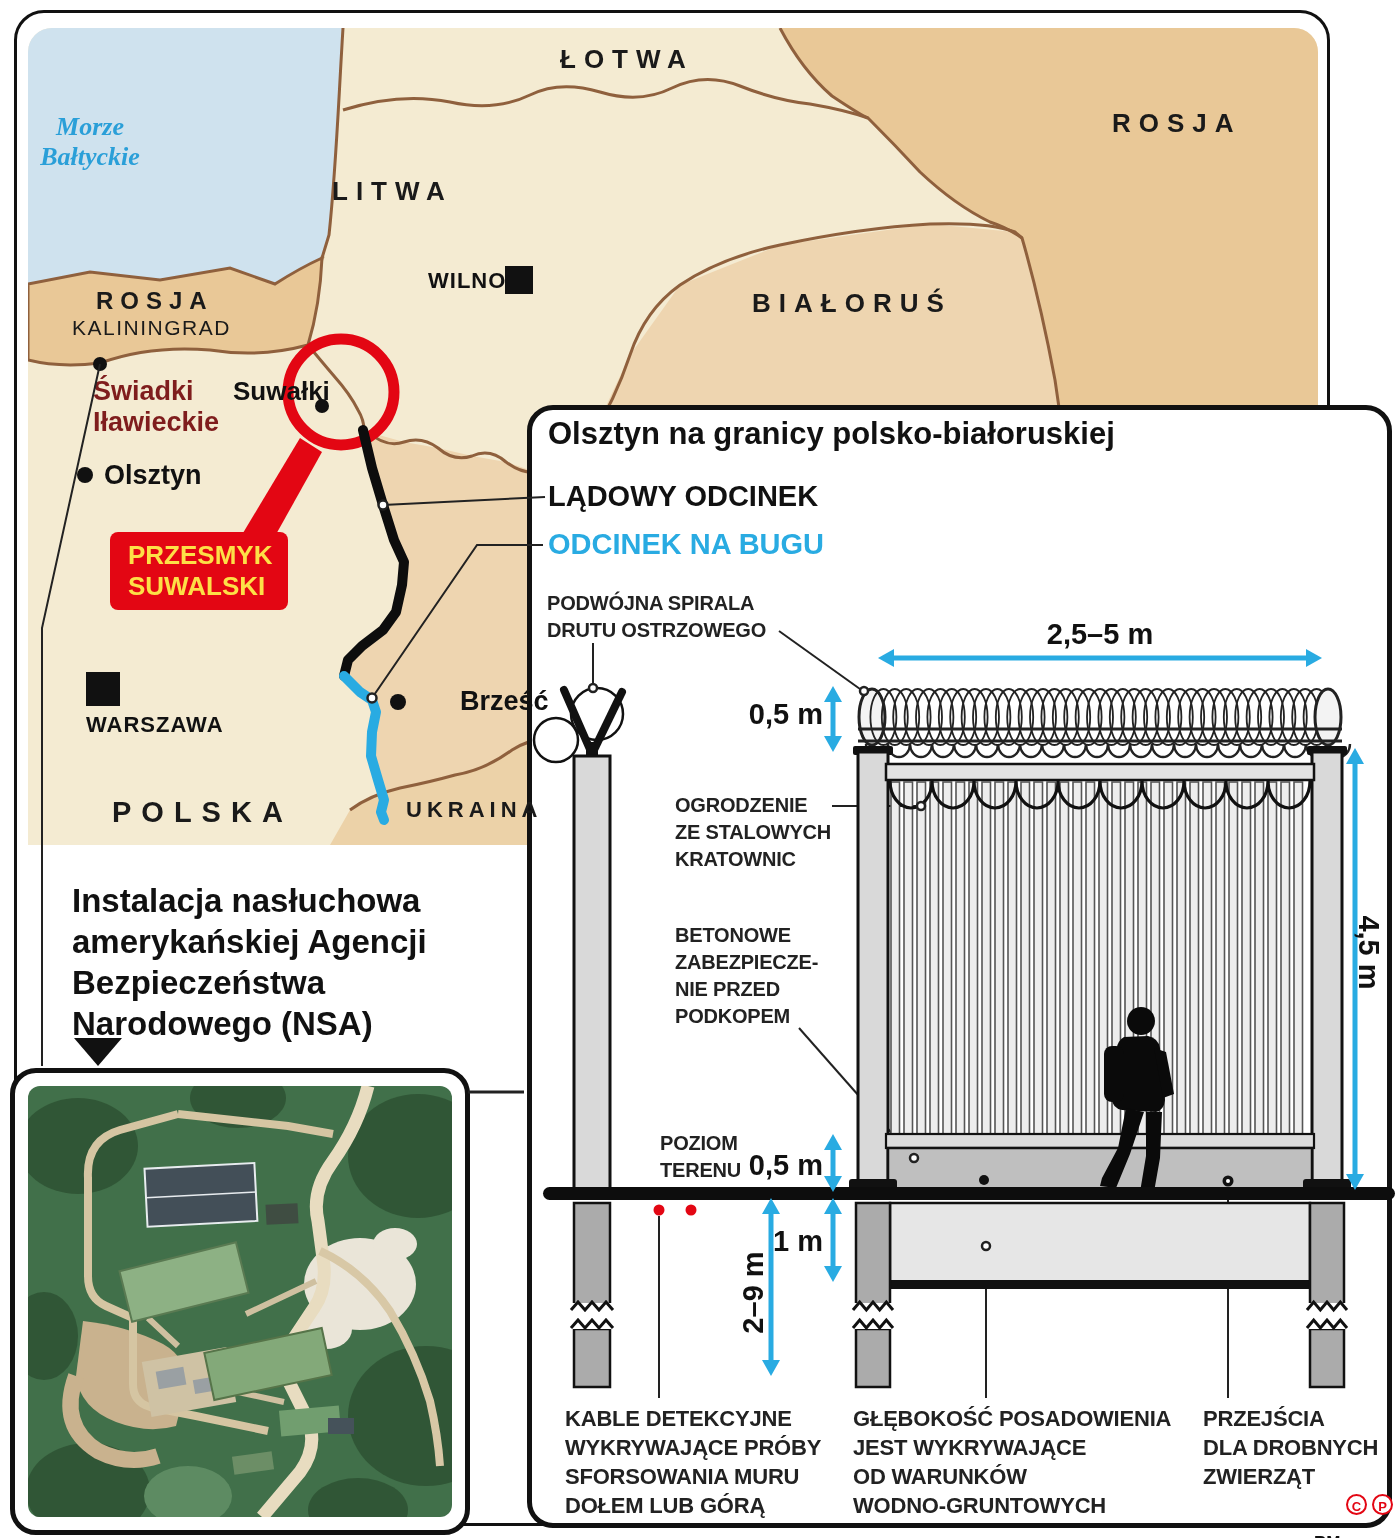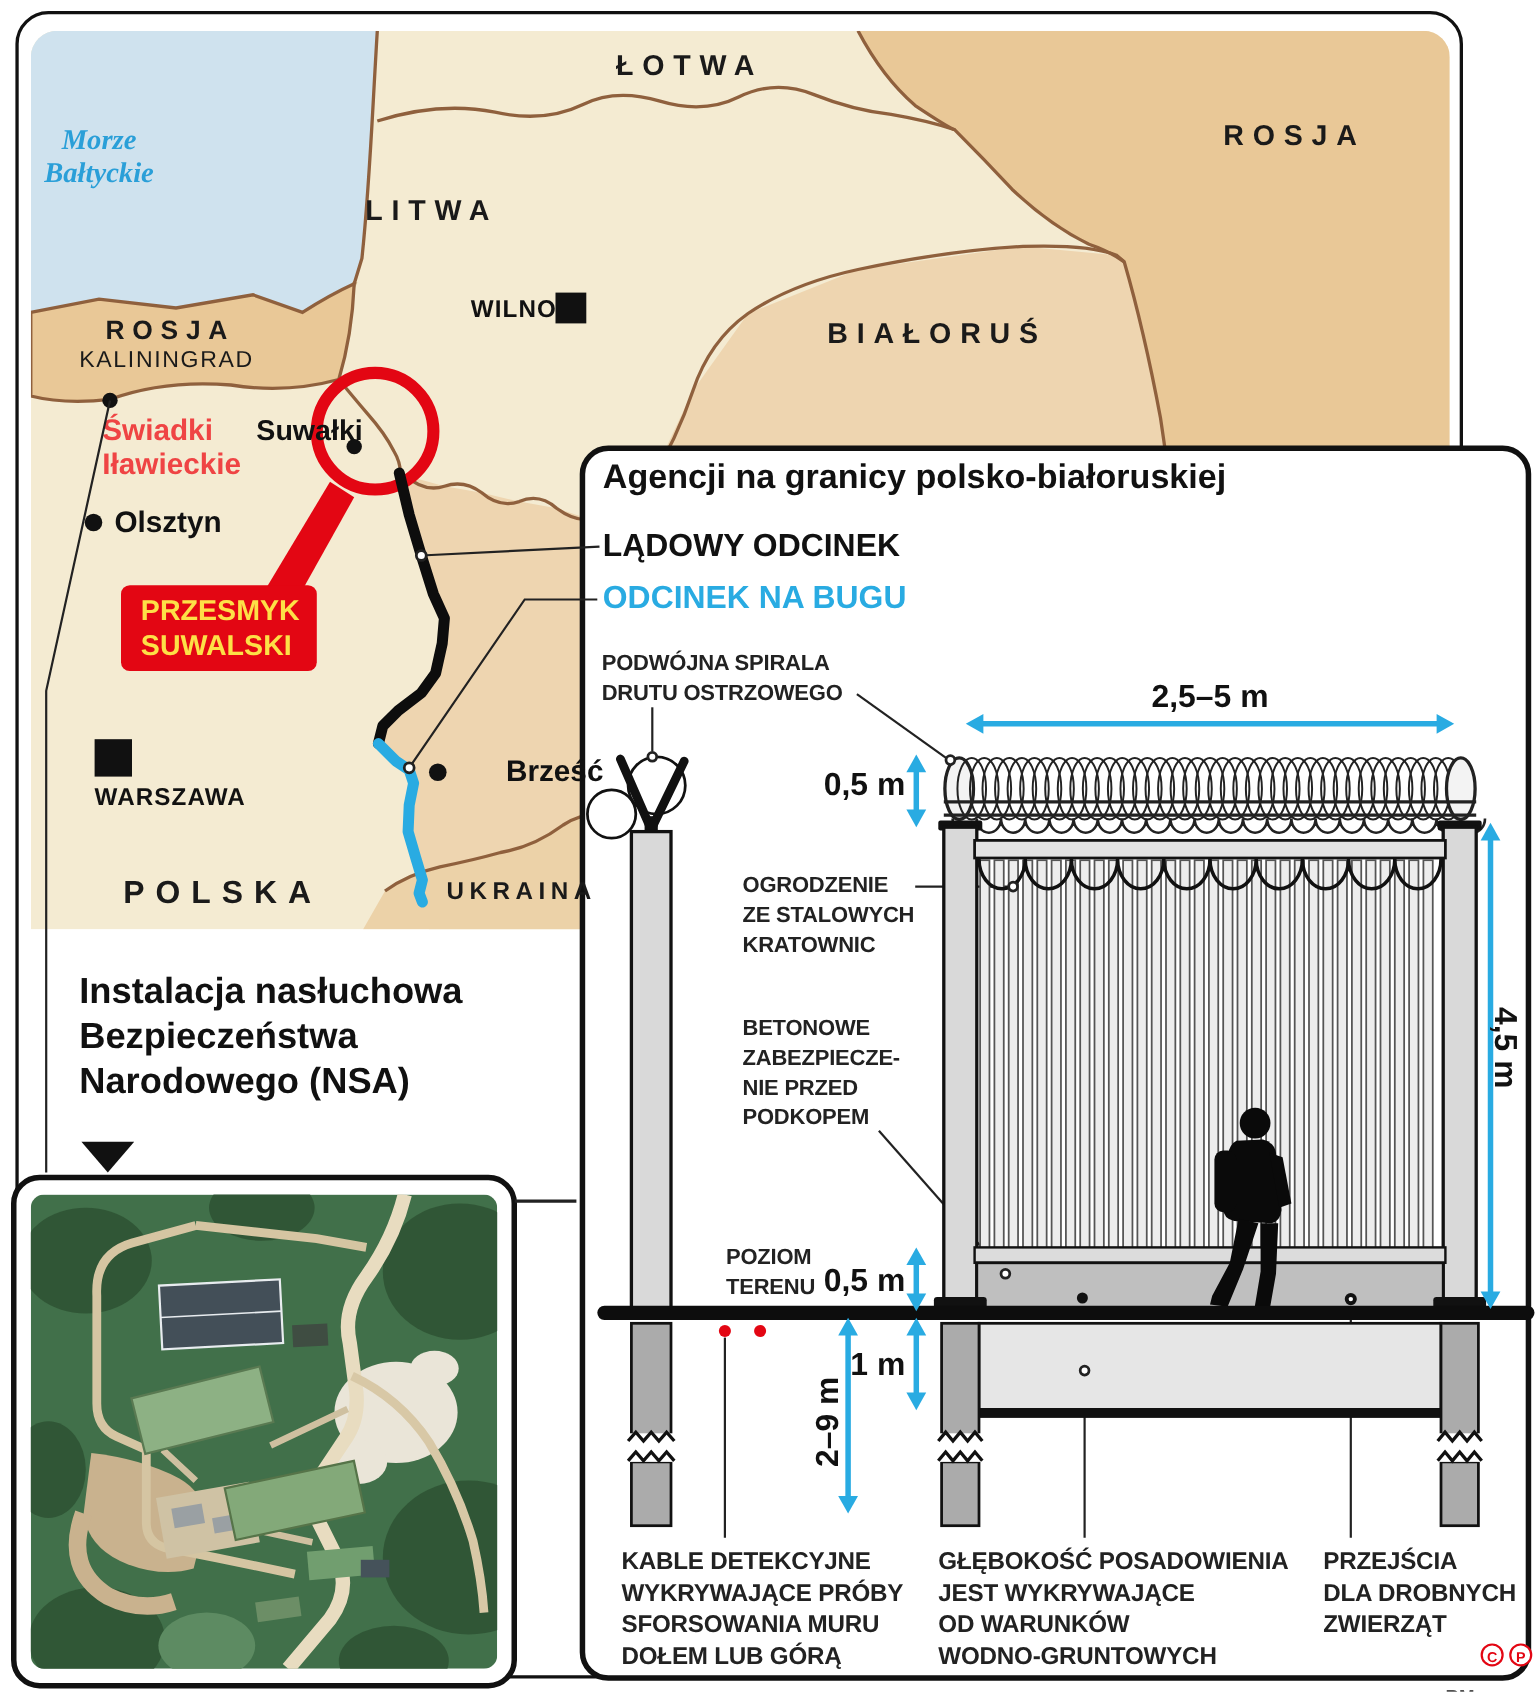--- a/index.html
+++ b/index.html
@@ -7,21 +7,21 @@
          font-family:"Liberation Sans",sans-serif;color:#111;}
   .abs{position:absolute;}
   .outer-frame{left:14px;top:10px;width:1310px;height:1510px;border:3.5px solid #111;border-radius:30px;z-index:0;}
   #map-wrap{left:28px;top:28px;width:1290px;height:817px;border-radius:24px 24px 0 0;overflow:hidden;z-index:1;}
   .country{font-size:26px;font-weight:600;letter-spacing:8px;color:#1a1a1a;white-space:nowrap;z-index:15;}
   .country-sm{font-size:21px;font-weight:600;letter-spacing:5px;color:#1a1a1a;white-space:nowrap;z-index:15;}
   .city{font-size:26px;font-weight:bold;color:#111;white-space:nowrap;z-index:15;}
   .city-sm{font-size:22px;font-weight:bold;letter-spacing:1px;color:#111;white-space:nowrap;z-index:15;}
   .sea-label{font-family:"Liberation Serif",serif;font-style:italic;font-weight:bold;font-size:26px;
              line-height:30px;color:#2a9fd8;text-align:center;z-index:15;}
-  .red-label{font-size:27px;font-weight:bold;line-height:31px;color:#ef4444;z-index:15;white-space:nowrap;}
+  .red-label{font-size:27px;font-weight:bold;line-height:31px;color:#7f1d1d;z-index:15;white-space:nowrap;}
   .gap-box{background:#e30613;border-radius:8px;color:#fde047;font-size:26px;font-weight:bold;line-height:31px;
            padding:8px 0 8px 18px;width:160px;z-index:15;}
   #panel{left:527px;top:405px;width:865px;height:1123px;background:#fff;border:5px solid #111;border-radius:26px;z-index:10;box-sizing:border-box;}
   .panel-title{font-size:31px;font-weight:800;color:#111;z-index:25;white-space:nowrap;}
   .legend{font-size:29px;font-weight:800;z-index:25;white-space:nowrap;}
   .legend.bug{color:#29abe2;text-align:right;}
   .lbl{font-size:20px;line-height:27px;font-weight:600;color:#222;letter-spacing:-0.2px;z-index:25;white-space:nowrap;}
   .meas{font-size:29px;font-weight:700;color:#111;z-index:25;white-space:nowrap;}
   .nsa{font-size:33px;line-height:41px;font-weight:800;color:#111;z-index:5;white-space:nowrap;}
   .nsa-tri{left:74px;top:1038px;width:0;height:0;border-left:24px solid transparent;border-right:24px solid transparent;border-top:28px solid #111;z-index:5;}
@@ -101,20 +101,21 @@
     <div>Świadki</div>
       <div>Iławieckie</div>
   </div>
   <div class="abs gap-box" style="left:110px;top:532px;">
     <div>PRZESMYK</div>
       <div>SUWALSKI</div>
   </div>
 
   <div class="abs nsa" style="left:72px;top:880px;">
     <div>Instalacja nasłuchowa</div>
+      <div>amerykańskiej Agencji</div>
     <div>Bezpieczeństwa</div>
       <div>Narodowego (NSA)</div>
   </div>
   <div class="abs nsa-tri"></div>
 
   <div id="sat-box" class="abs">
     <svg viewBox="0 0 424 431" preserveAspectRatio="none">
       <rect width="424" height="431" fill="#41704a"></rect>
       <g fill="#2e5233" opacity="0.85">
         <ellipse cx="50" cy="60" rx="60" ry="48"></ellipse>
@@ -155,21 +156,21 @@
           <rect x="252" y="322" width="60" height="26" fill="#719e6f"></rect>
         </g>
       <rect x="238" y="118" width="32" height="20" fill="#3f4d42" transform="rotate(-3 254 128)"></rect>
       <rect x="300" y="332" width="26" height="16" fill="#45525a"></rect>
       <rect x="205" y="368" width="40" height="18" fill="#6c8e66" transform="rotate(-8 225 377)"></rect>
     </svg>
   </div>
 
   <div id="panel" class="abs"></div>
 
-  <div class="abs panel-title" style="left:548px;top:416px;">Agencji na granicy polsko-białoruskiej</div>
+  <div class="abs panel-title" style="left:548px;top:416px;">Olsztyn na granicy polsko-białoruskiej</div>
   <div class="abs legend" style="left:548px;top:480px;">LĄDOWY ODCINEK</div>
   <div class="abs legend bug" style="left:548px;top:528px;">ODCINEK NA BUGU</div>
 
   <div class="abs lbl" style="left:547px;top:590px;">
     <div>PODWÓJNA SPIRALA</div>
       <div>DRUTU OSTRZOWEGO</div>
   </div>
   <div class="abs lbl" style="left:675px;top:792px;">
     <div>OGRODZENIE</div>
       <div>ZE STALOWYCH</div>

